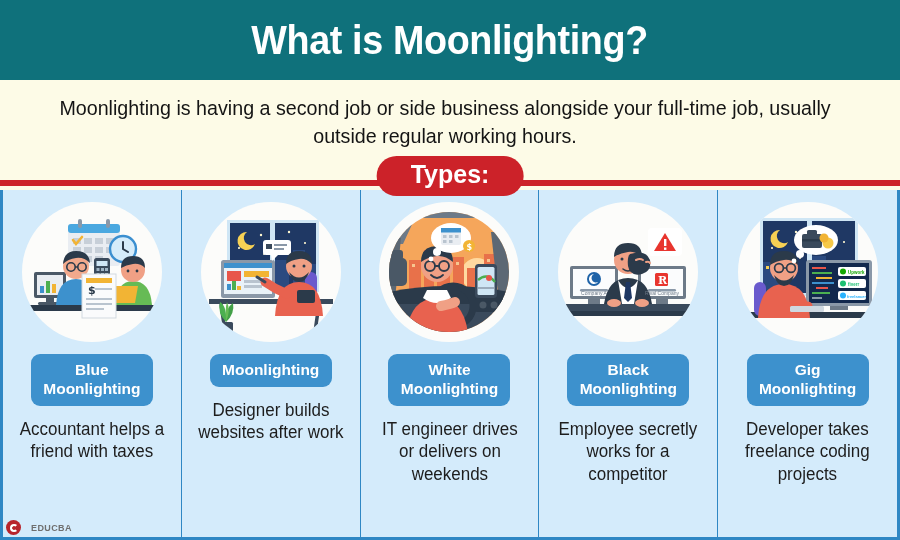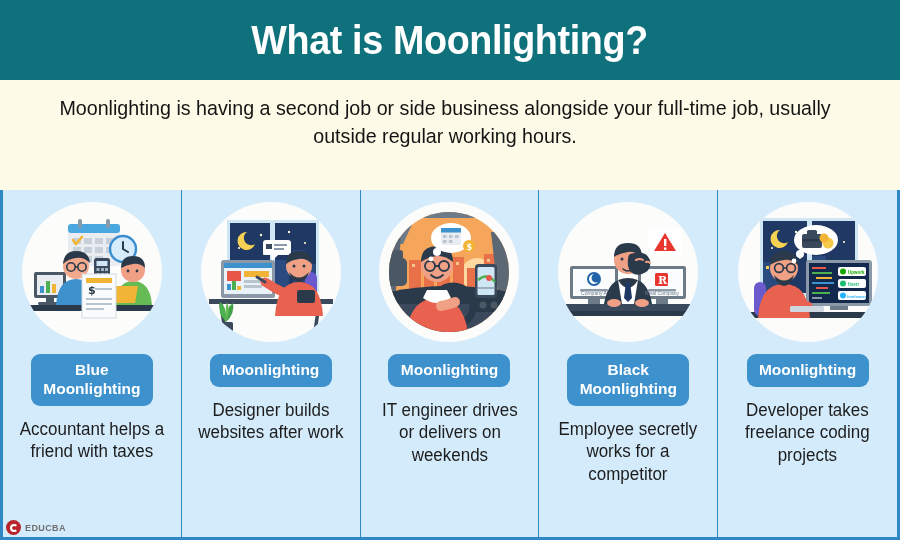--- a/index.html
+++ b/index.html
@@ -72,21 +72,21 @@
     text-align:center; padding:7px 4px; width:122px; box-sizing:border-box;
   }
   .body-text {
     margin-top:12px; font-size:17.5px; color:#1d1d1d; text-align:center;
     line-height:1.28; transform:scaleX(0.97); padding:0 4px;
   }
 
   
   .educba {
     position:absolute; left:6px; bottom:5px; display:flex; align-items:center;
-    gap:4px; z-index:6;
+    gap:10px; z-index:6;
   }
   .educba-mark {
     width:15px; height:15px; border-radius:50%;
     background:#b8242c; position:relative;
   }
   .educba-mark::after {
     content:""; position:absolute; left:3.5px; top:3.5px;
     width:8px; height:8px; border-radius:50%;
     border:2px solid #fff; border-right-color:transparent;
     box-sizing:border-box;
@@ -104,20 +104,24 @@
 <div class="infographic">
 
   <div class="header">
     <div class="header-title">What is Moonlighting?</div>
   </div>
 
   <div class="desc-wrap">
     <div class="desc">Moonlighting is having a second job or side business alongside your full-time job, usually outside regular working hours.</div>
   </div>
 
+  <div class="types-band">
+    <div class="red-rule"></div>
+    <div class="types-pill">Types:</div>
+  </div>
 
   <div class="cards">
 
     <div class="card">
       <div class="circle">
         <svg class="ill" viewBox="0 0 140 140">
 
           <rect x="46" y="22" width="52" height="42" rx="3" fill="#e9edf2"></rect>
           <rect x="46" y="22" width="52" height="9" rx="3" fill="#4aa8e0"></rect>
           <rect x="56" y="17" width="4" height="9" rx="2" fill="#8a98a8"></rect>
@@ -335,20 +339,21 @@
                 <rect x="76" y="33" width="3.5" height="3"></rect>
               <rect x="64" y="38" width="3.5" height="3"></rect>
                 <rect x="70" y="38" width="3.5" height="3"></rect>
             </g>
             <circle cx="90" cy="44" r="6" fill="#f2b434"></circle>
             <text x="87.5" y="48" font-size="8" font-weight="bold" fill="#fff" font-family="DejaVu Sans, sans-serif">$</text>
           </g>
         </svg>
       </div>
       <div class="label-pill">
+        <div>White</div>
         <div>Moonlighting</div>
       </div>
       <div class="body-text">IT engineer drives or delivers on weekends</div>
     </div>
 
     <div class="card">
       <div class="circle">
         <svg class="ill" viewBox="0 0 140 140">
 
           <rect x="8" y="102" width="124" height="7" fill="#3a4a5c"></rect>
@@ -470,20 +475,21 @@
           <circle cx="62" cy="52" r="4" fill="#fff"></circle>
           <circle cx="56" cy="59" r="2.4" fill="#fff"></circle>
           <rect x="64" y="32" width="20" height="14" rx="2" fill="#3a4a5c"></rect>
           <rect x="69" y="28" width="10" height="5" rx="1.6" fill="#3a4a5c"></rect>
           <rect x="64" y="37" width="20" height="2.4" fill="#2b3a4a"></rect>
           <circle cx="90" cy="41" r="5.5" fill="#f7c948"></circle>
           <circle cx="86" cy="36" r="4.5" fill="#f2b434"></circle>
         </svg>
       </div>
       <div class="label-pill">
+        <div>Gig</div>
         <div>Moonlighting</div>
       </div>
       <div class="body-text">Developer takes freelance coding projects</div>
     </div>
 
   </div>
 
   <div class="educba">
     <div class="educba-mark"></div>
     <div class="educba-text">EDUCBA</div>

